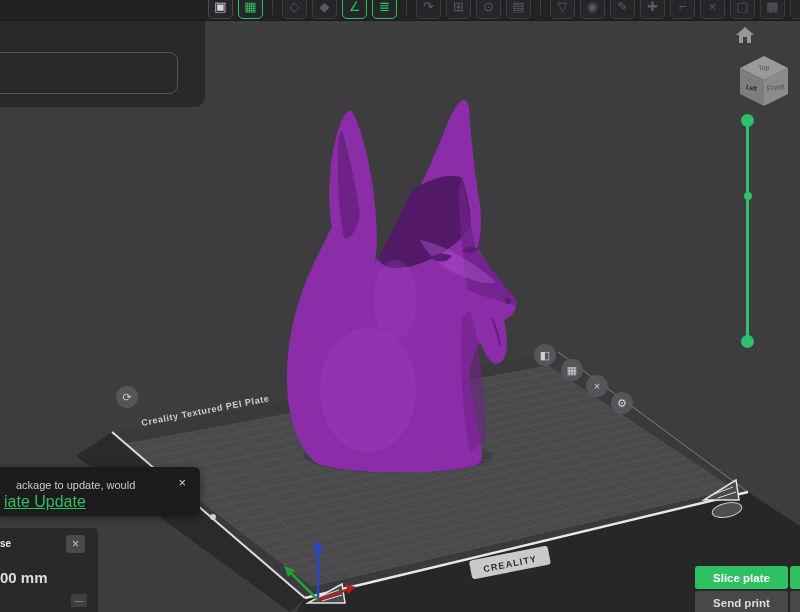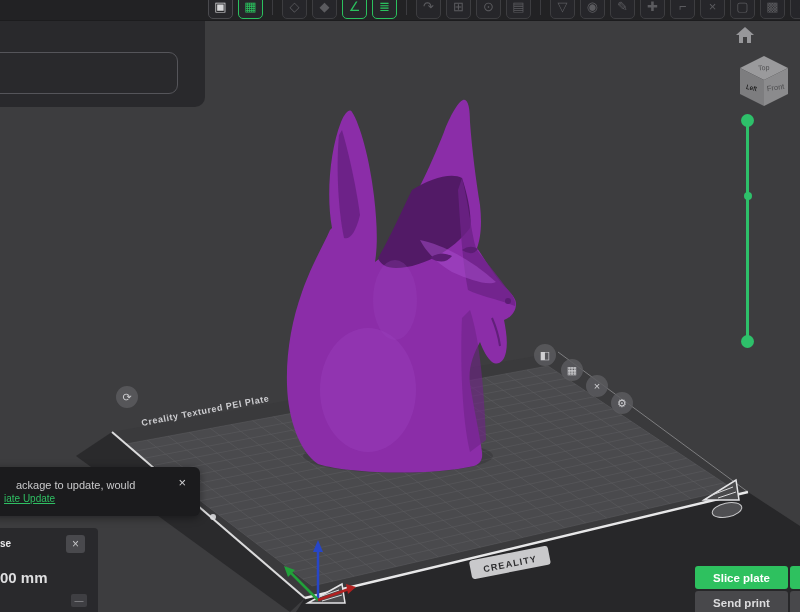--- a/index.html
+++ b/index.html
@@ -50,21 +50,21 @@
   .vslider .track{position:absolute;left:746px;top:120px;width:3px;height:222px;
     background:#2ec06a;border-radius:2px;cursor:pointer;}
   .vslider .cap{position:absolute;width:13px;height:13px;border-radius:50%;
     background:#2ec06a;cursor:pointer;}
   .vslider .mid{position:absolute;left:744px;top:192px;width:8px;height:8px;
     border-radius:50%;background:#2ec06a;cursor:pointer;}
   
   .toast{position:absolute;left:-10px;top:467px;width:210px;height:49px;
     background:#1b1b1d;border-radius:6px;z-index:35;box-shadow:0 2px 8px rgba(0,0,0,.4);}
   .toast .msg{position:absolute;left:14px;top:12px;color:#c9c9cb;font-size:11px;white-space:nowrap;margin-left:12px;}
-  .toast .lnk{position:absolute;left:14px;top:26px;color:#2fbf63;font-size:10px;
+  .toast .lnk{position:absolute;left:14px;top:26px;color:#2fbf63;font-size:16px;
     text-decoration:underline;cursor:pointer;white-space:nowrap;}
   .toast .x{position:absolute;right:14px;top:8px;color:#d2d2d4;font-size:13px;cursor:pointer;}
   
   .objpanel{position:absolute;left:-84px;top:528px;width:182px;height:90px;
     background:#29292c;border-radius:4px;z-index:34;}
   .objpanel .ttl{position:absolute;left:84px;top:10px;color:#e8e8ea;font-size:10px;font-weight:bold;}
   .objpanel .dim{position:absolute;left:84px;top:41px;color:#dedee0;font-size:15px;font-weight:bold;}
   .objpanel .x{position:absolute;left:150px;top:7px;width:19px;height:18px;background:#49494d;
     border-radius:3px;color:#c6c6c8;font-size:12px;display:flex;align-items:center;
     justify-content:center;cursor:pointer;}

